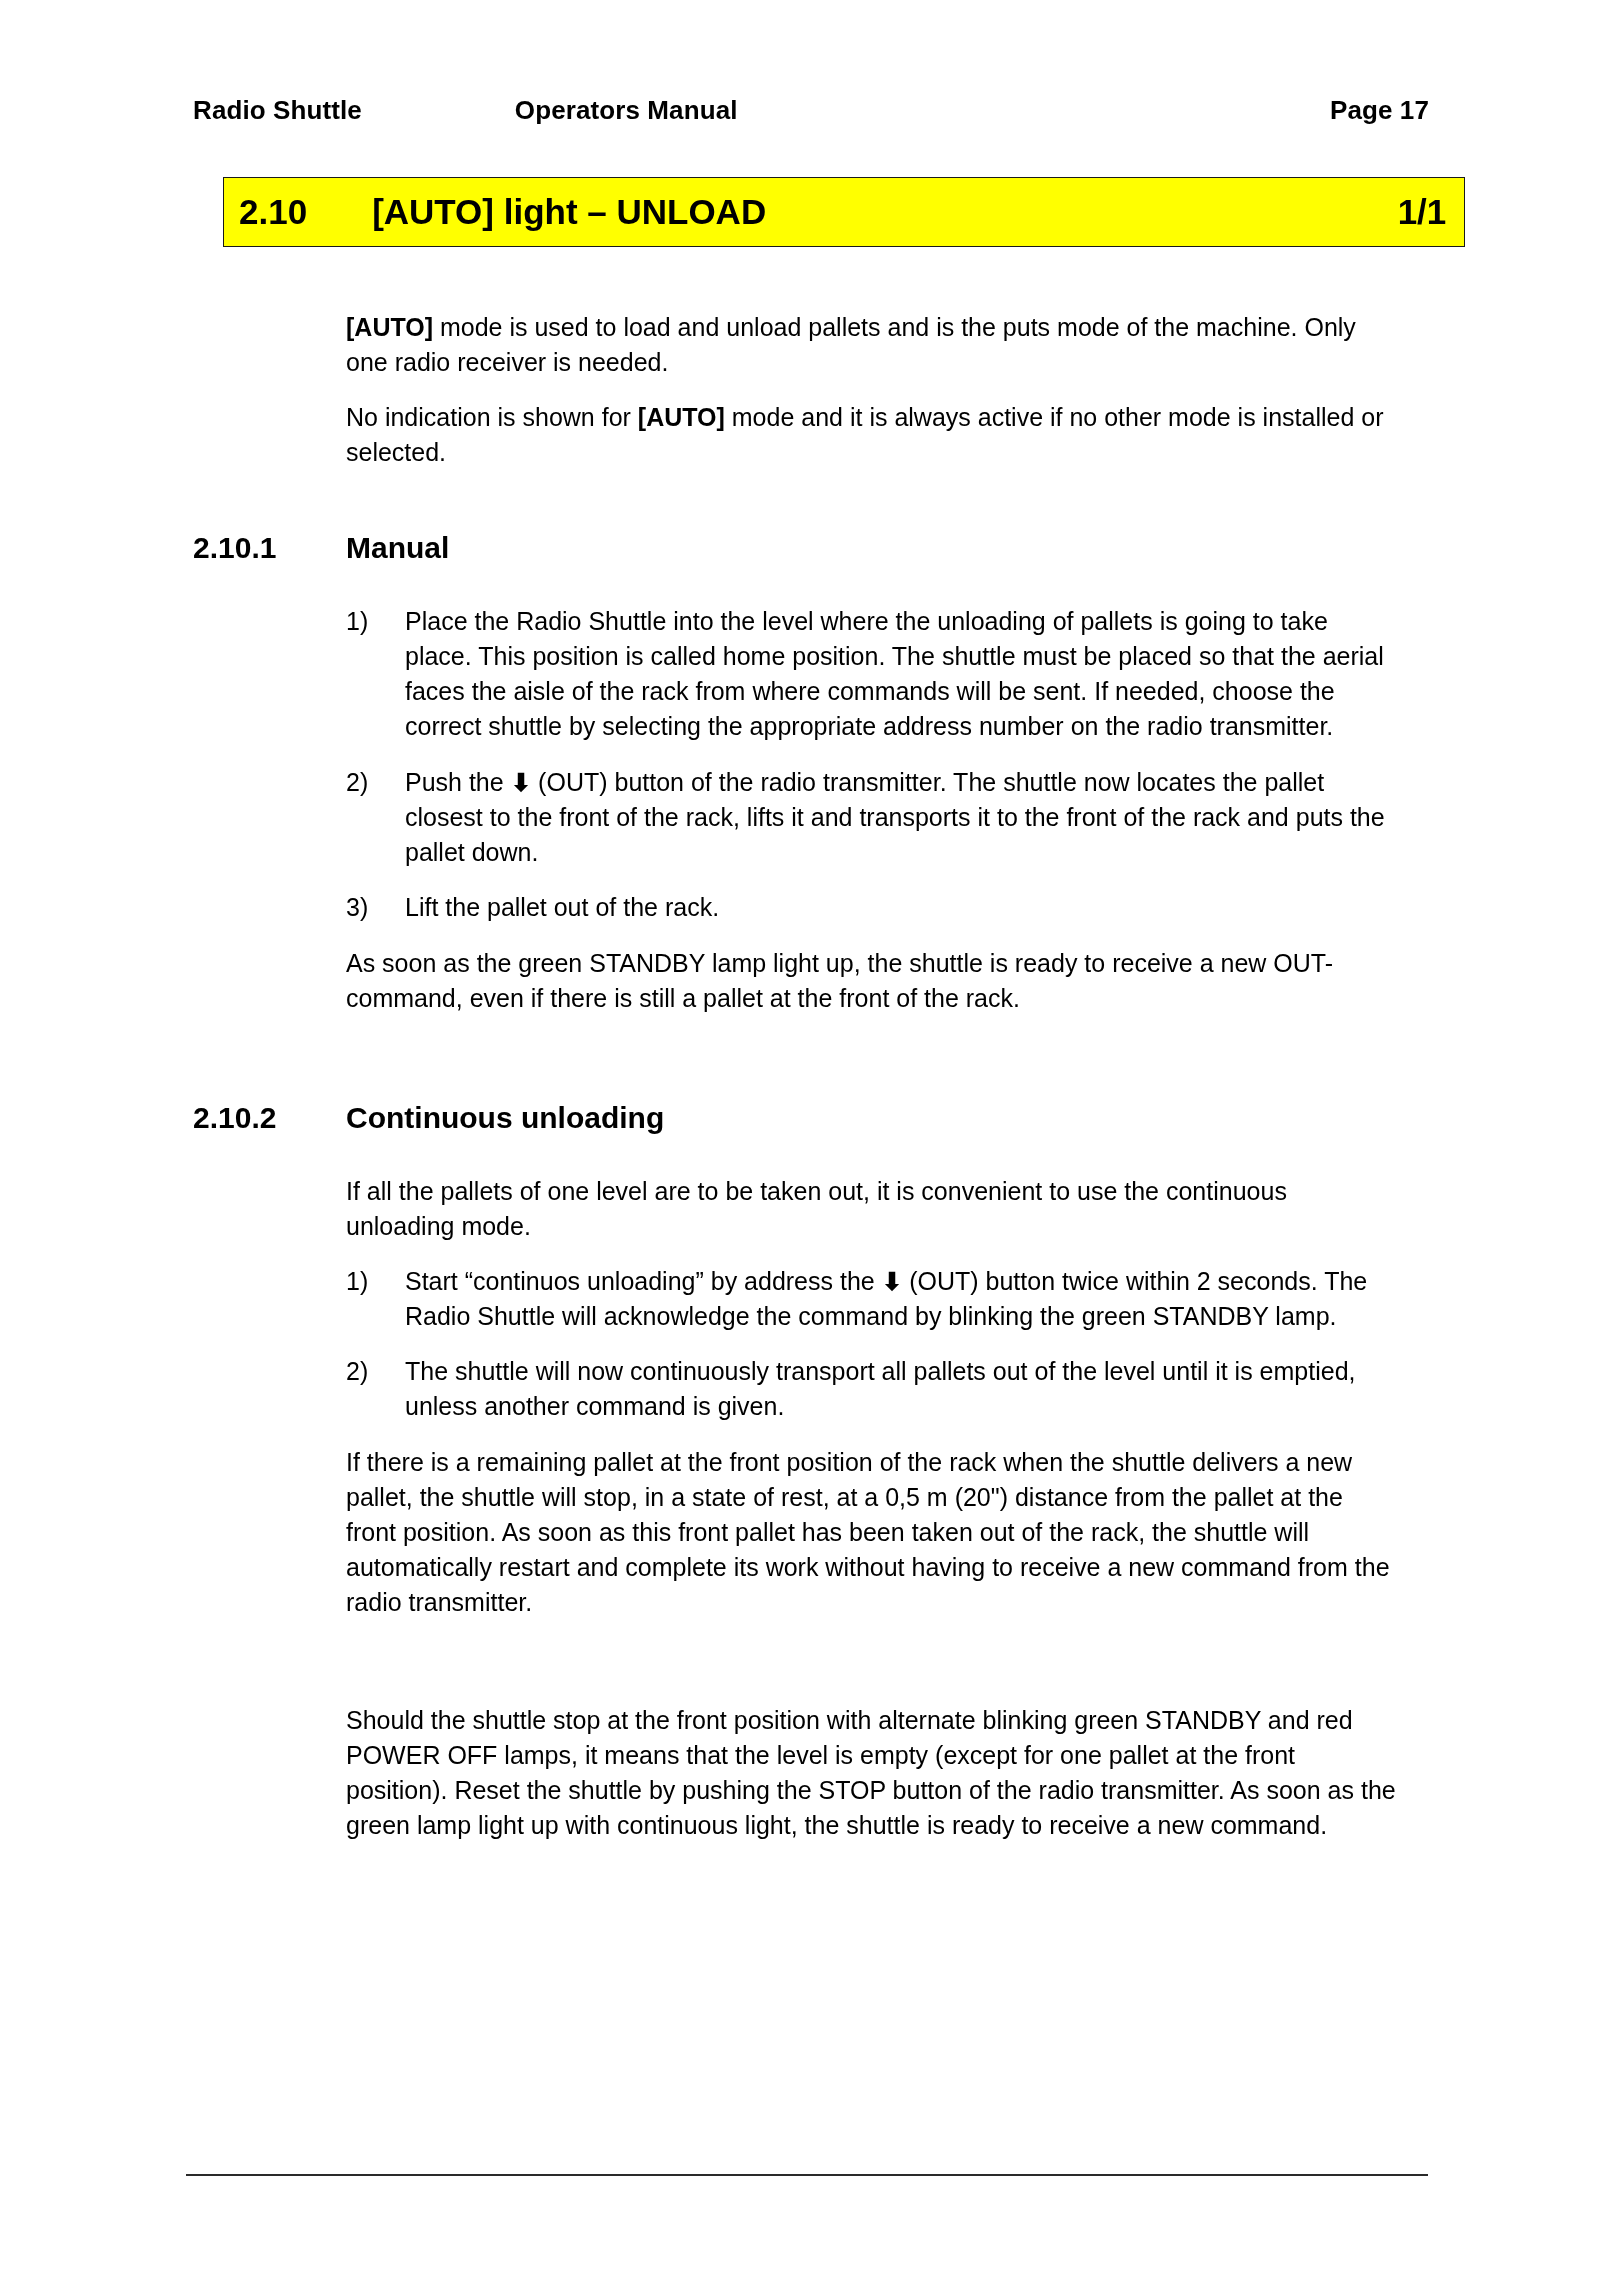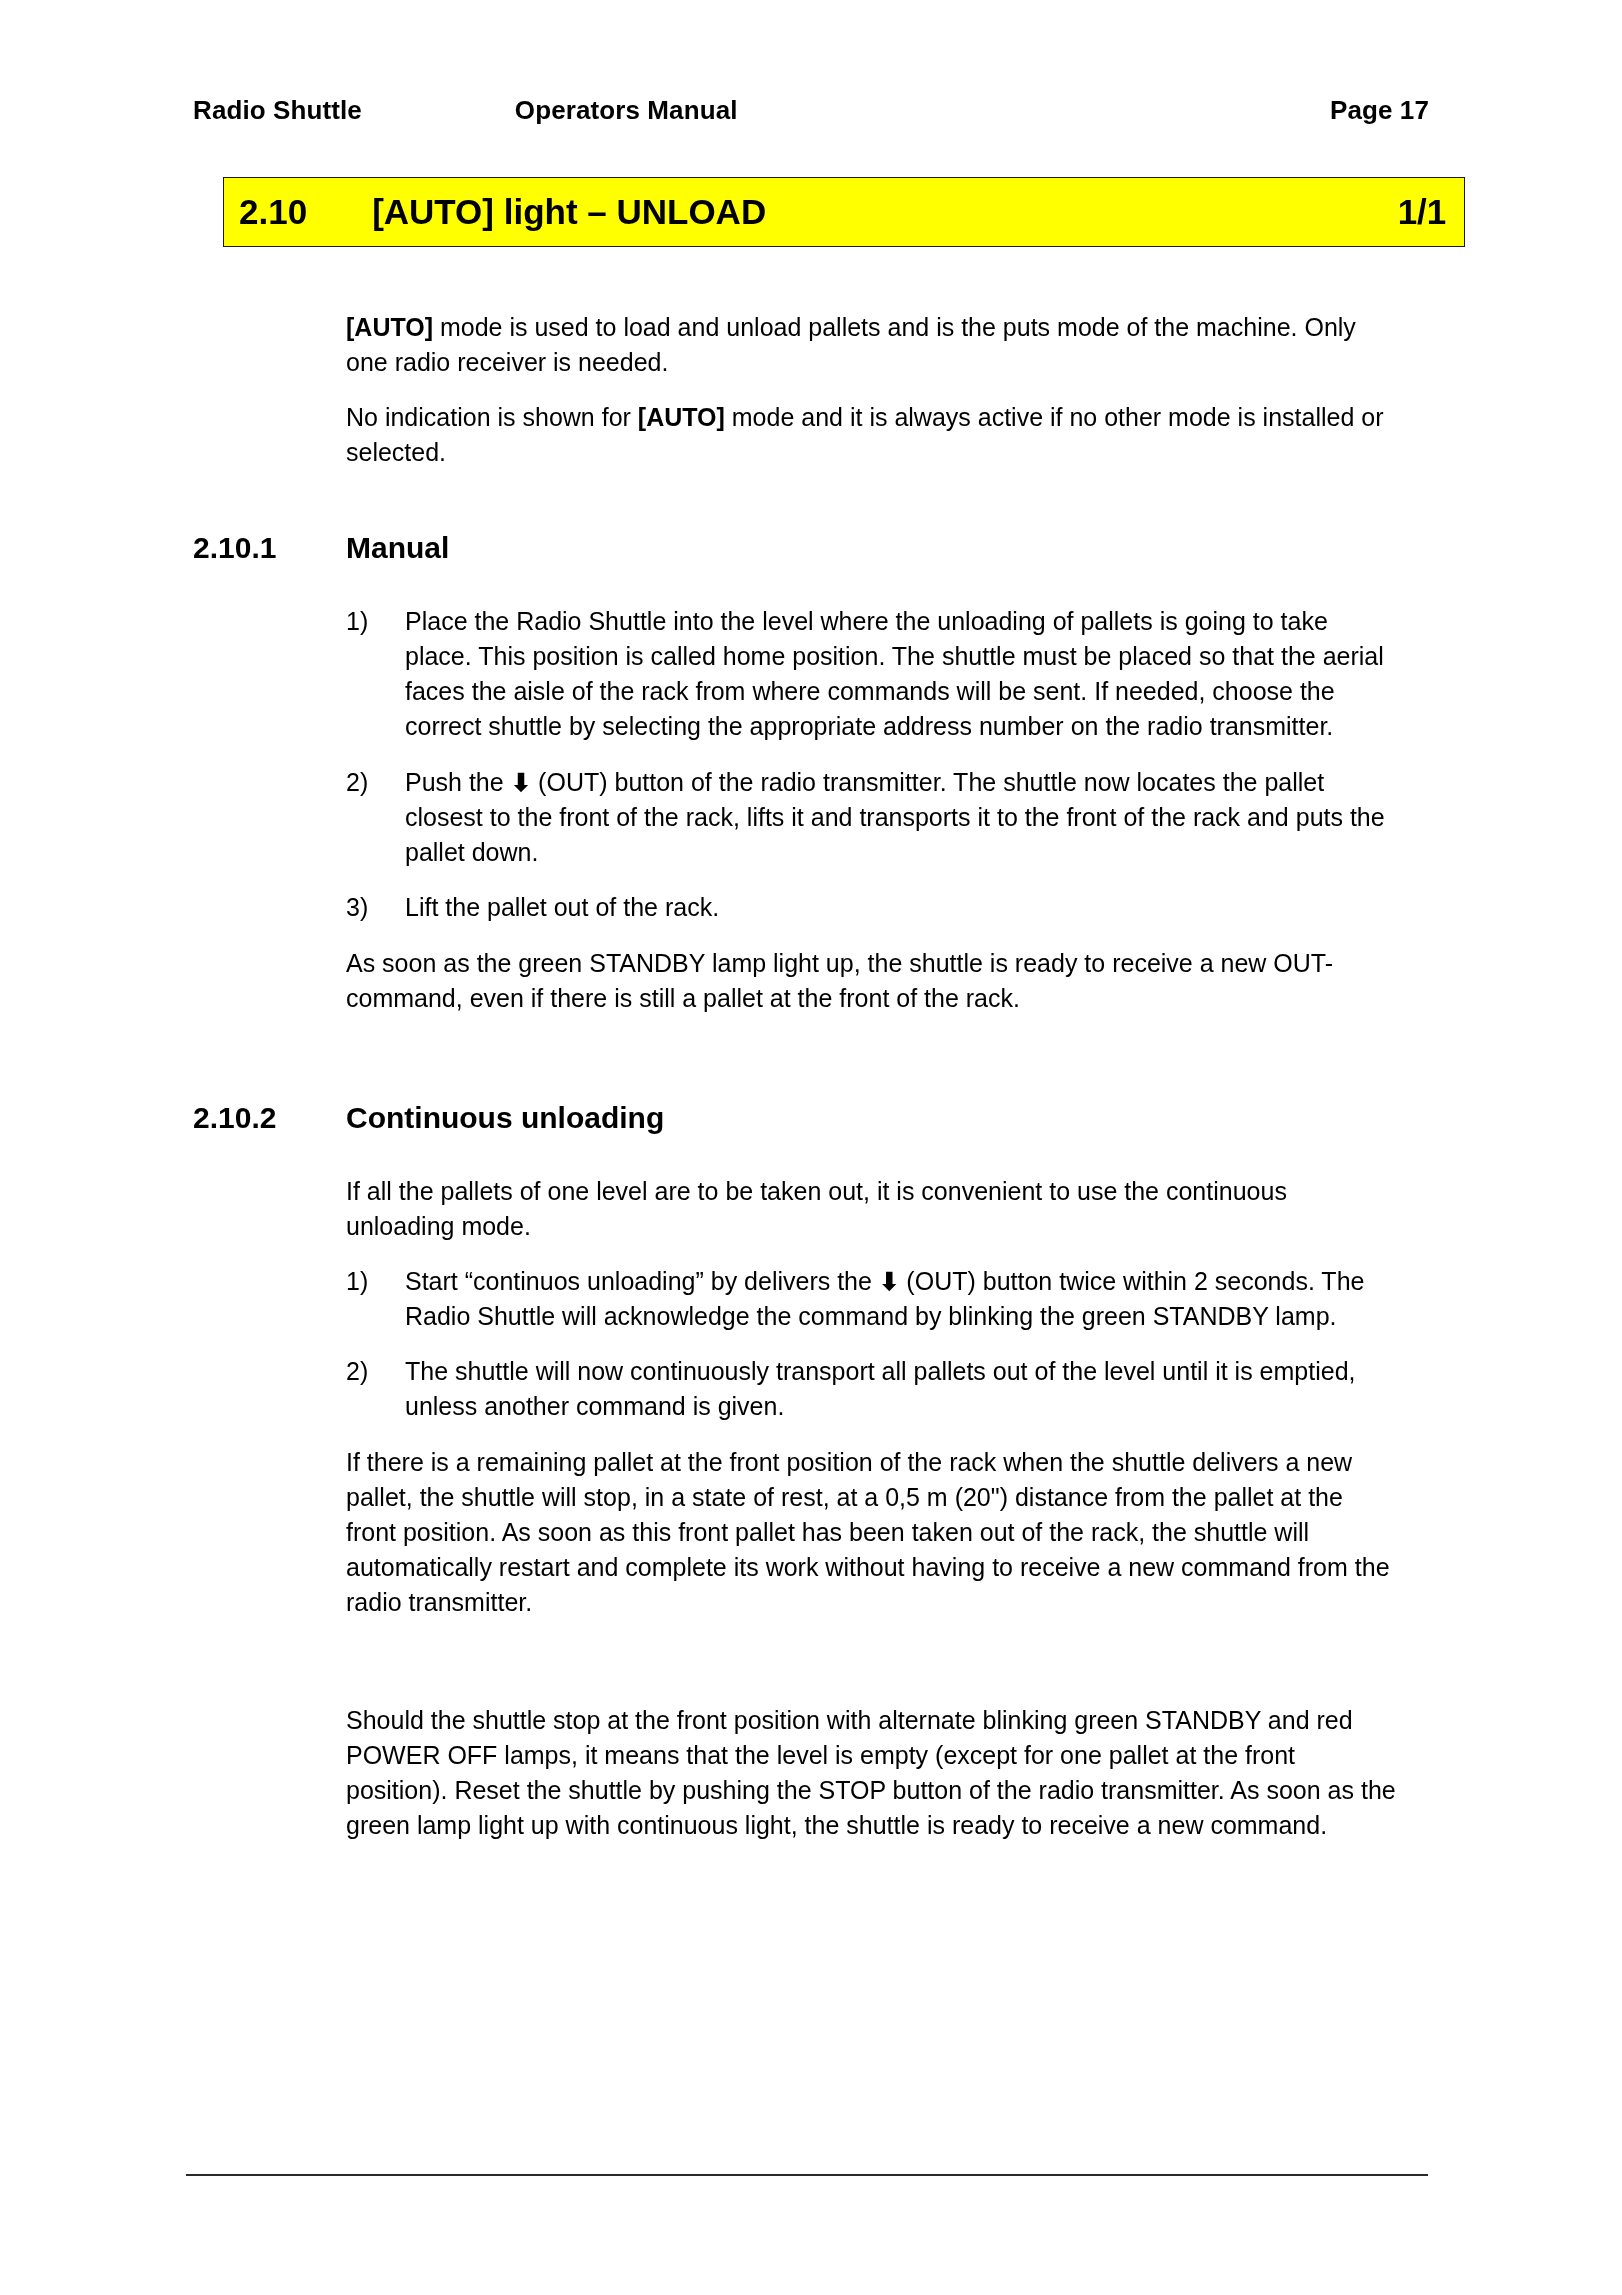--- a/index.html
+++ b/index.html
@@ -222,21 +222,21 @@
 
     <div class="gap-md"></div>
 
     <p class="para indented">If all the pallets of one level are to be taken out, it is convenient to use the continuous unloading mode.</p>
 
     <div class="gap-sm"></div>
 
     <div class="numlist">
       <div class="numitem">
         <span class="num">1)</span>
-        <span class="txt"><span>Start “continuos unloading” by delivers the </span><span class="arrow">⬇</span><span> (OUT) button twice within 2 seconds. The Radio Shuttle will acknowledge the command by blinking the green STANDBY lamp.</span></span>
+        <span class="txt"><span>Start “continuos unloading” by address the </span><span class="arrow">⬇</span><span> (OUT) button twice within 2 seconds. The Radio Shuttle will acknowledge the command by blinking the green STANDBY lamp.</span></span>
       </div>
 
       <div class="gap-sm"></div>
 
       <div class="numitem">
         <span class="num">2)</span>
         <span class="txt">The shuttle will now continuously transport all pallets out of the level until it is emptied, unless another command is given.</span>
       </div>
     </div>
 

